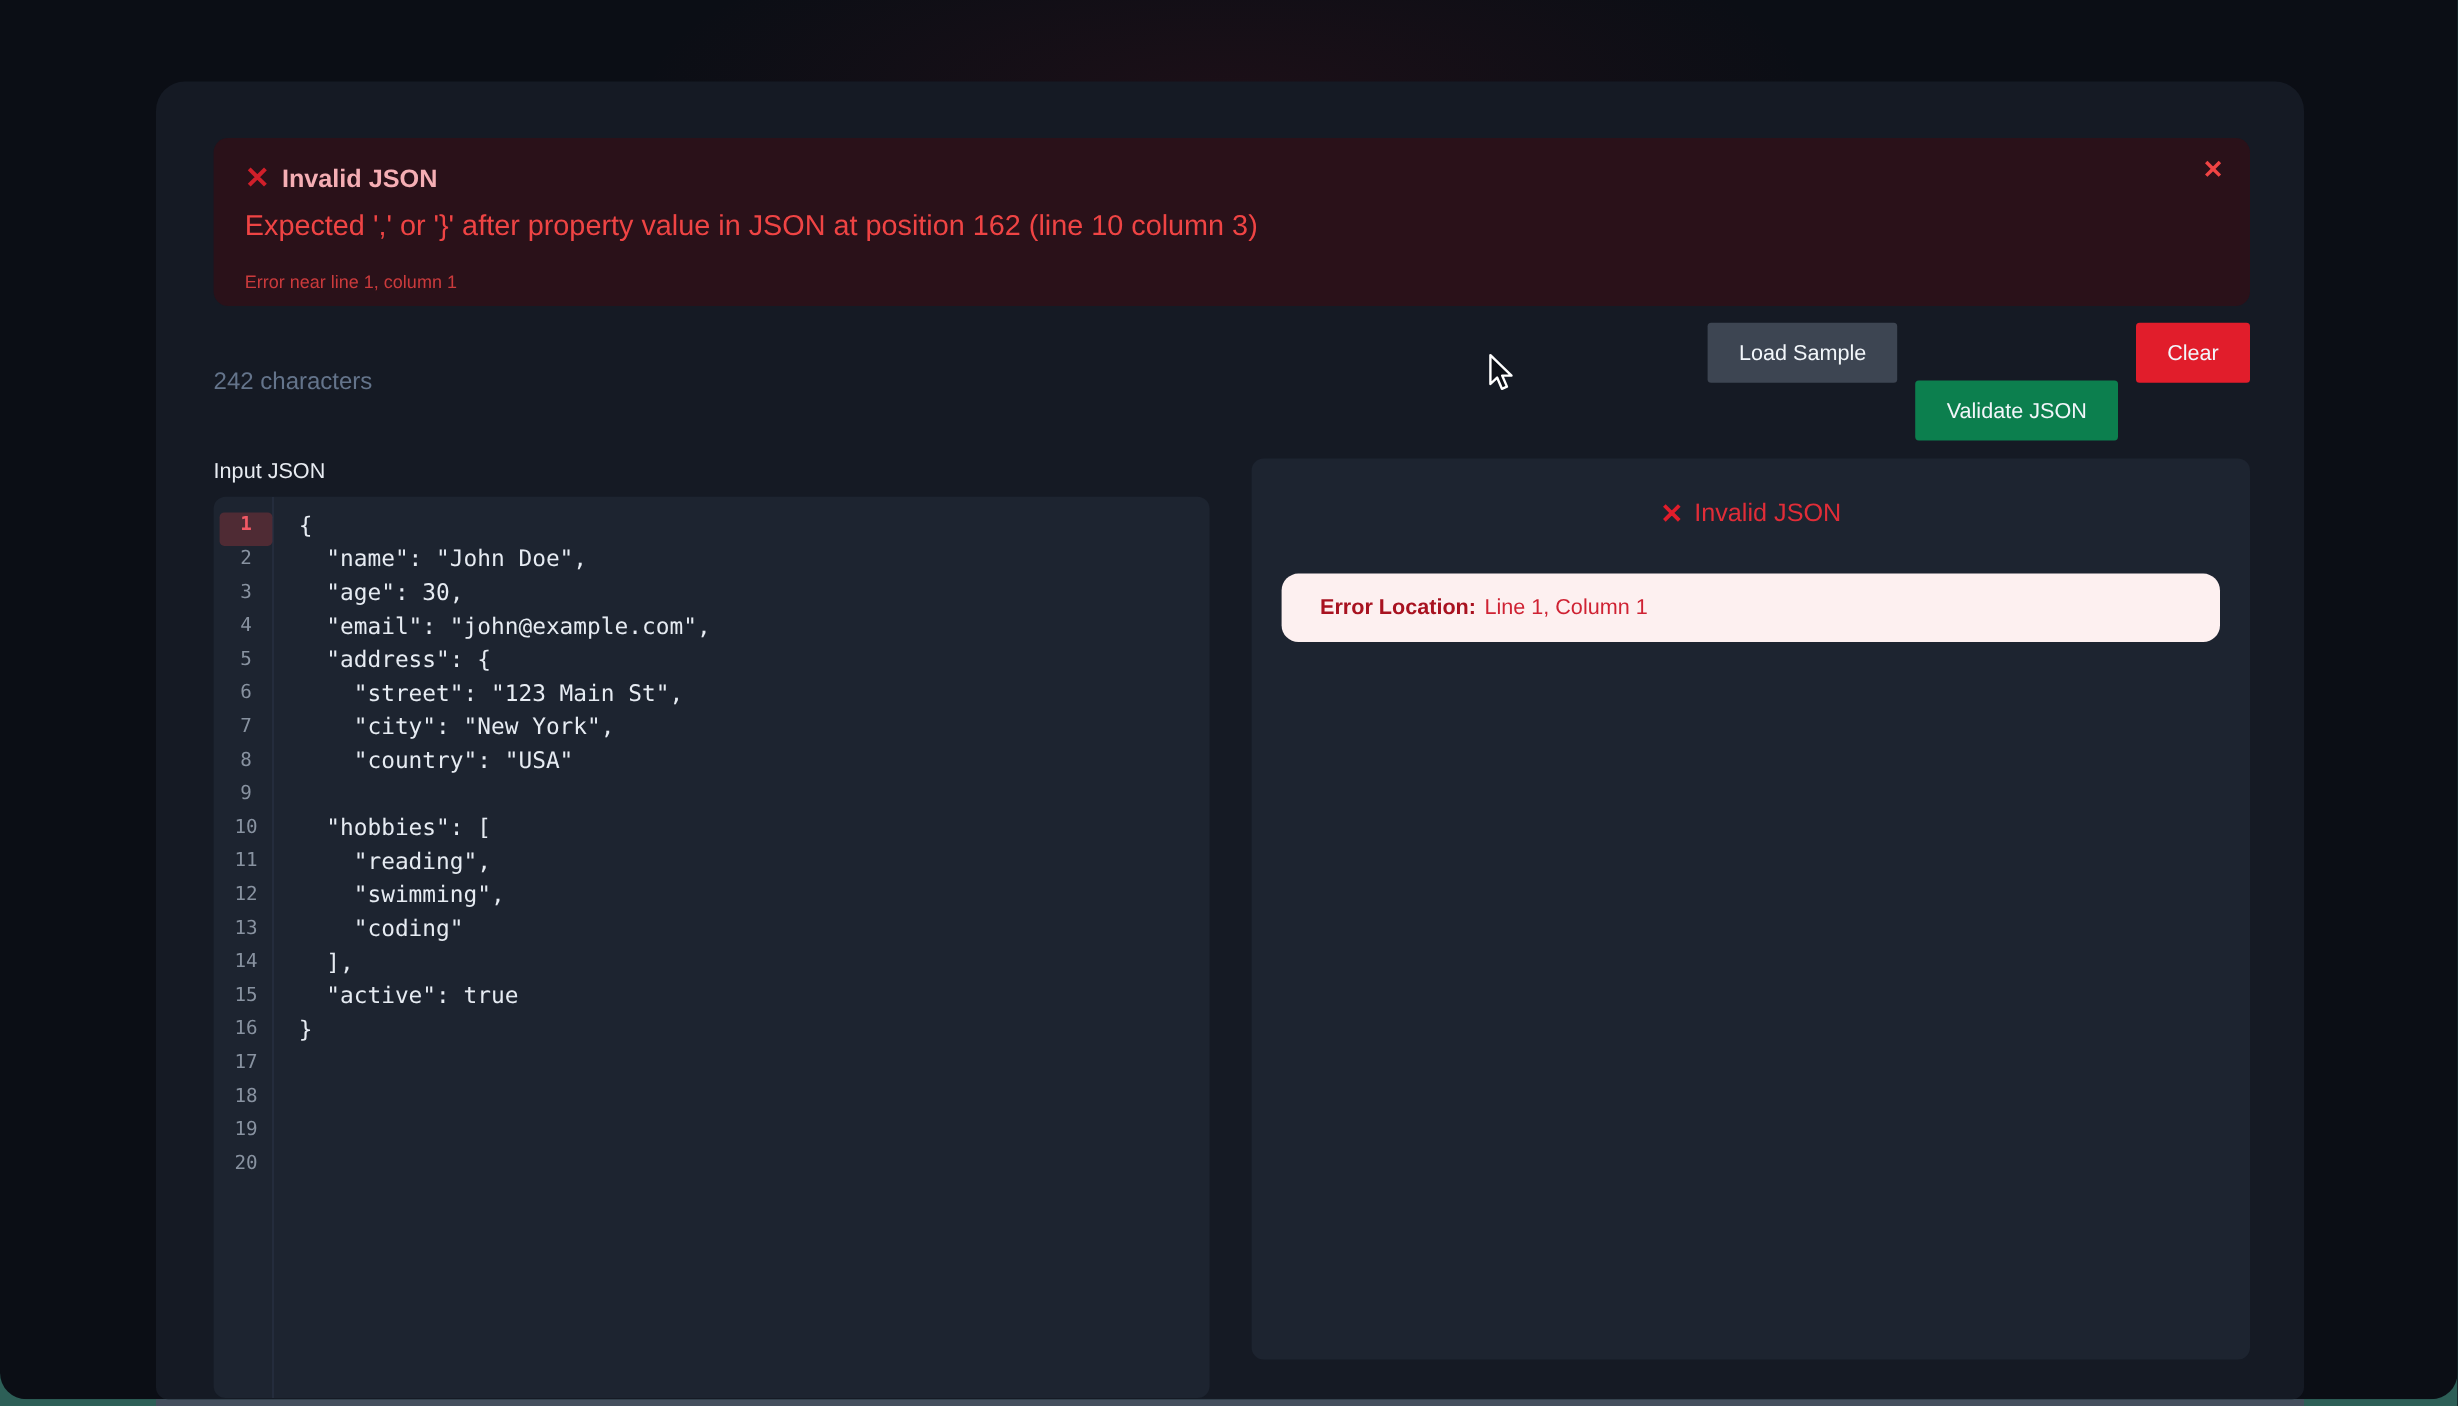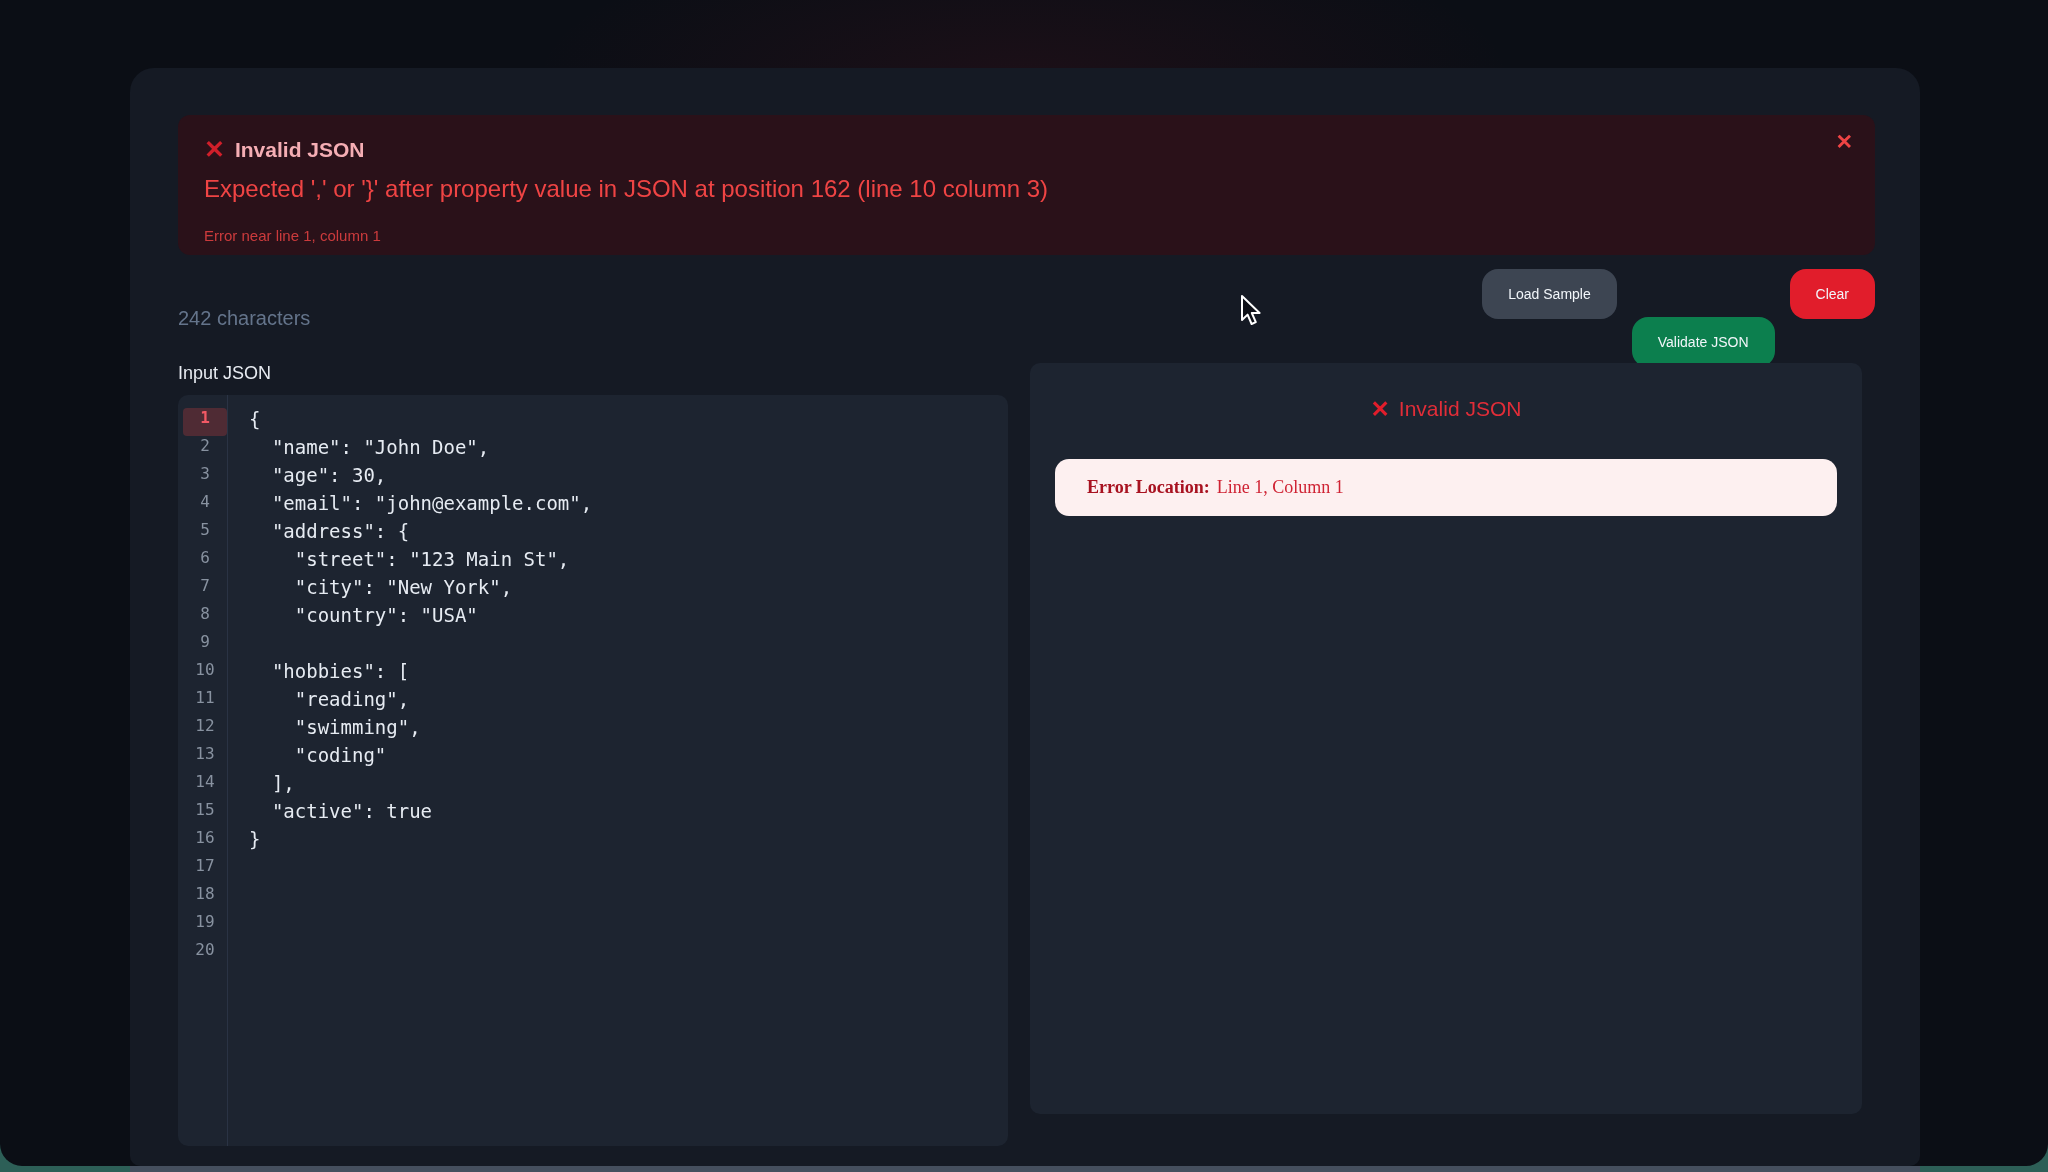--- a/index.html
+++ b/index.html
@@ -27,49 +27,49 @@
   .banner-title { color:var(--banner_title); font-size:21px; font-weight:600; }
   .banner-msg { margin-top:13px; color:var(--error_red); font-size:24px; }
   .banner-sub { margin-top:24px; color:var(--error_red); opacity:.82; font-size:15px; }
   .banner-close { position:absolute; top:16px; right:22px; background:none; border:none;
     color:var(--error_red); font-size:21px; font-weight:bold; cursor:pointer; line-height:1; }
 
   
   .controls { margin-top:38px; height:50px; display:flex; align-items:center; }
   .char-count { color:var(--muted); font-size:20px; }
   .btns { margin-left:auto; display:flex; gap:15px; }
-  .btn { height:50px; border:none; border-radius:16px; color:#f2f6fa; font-size:14px;
+  .btn { height:50px; border:none; border-radius:3px; color:#f2f6fa; font-size:18px;
     font-family:"Liberation Sans", sans-serif; padding:0 26px; cursor:pointer; }
   .btn-slate { background:var(--slate_btn); }
   .btn-green { background:var(--green);margin-top:48px; }
   .btn-red   { background:var(--bright_red); }
 
   
-  .columns { margin-top:20px; display:flex; gap:22px; }
+  .columns { margin-top:39px; display:flex; gap:35px;justify-content:flex-end; }
   .col-left { width:830px; }
   .col-right { width:832px; }
   .col-label { color:#e8ecf2; font-size:18px; height:22px; margin-bottom:10px; }
 
   .editor { height:751px; background:var(--panel_bg); border-radius:10px; display:flex;
     overflow:hidden; }
   .gutter { width:50px; border-right:1px solid #2a3344; padding-top:13px; flex:none; }
   .num { display:block; width:44px; margin-left:5px; height:28px; line-height:28px;
     text-align:center; border-radius:4px; color:var(--gutter);
     font:16px "DejaVu Sans Mono", monospace; }
   .num.err { background:rgba(239,68,68,0.24); color:#f25965; font-weight:bold; }
   .codecol { padding:13px 0 0 21px; }
   .cl { display:block; height:28px; line-height:28px; white-space:pre;
     font:19px "DejaVu Sans Mono", monospace; color:var(--code_text); }
 
   .result-panel { height:751px; background:var(--panel_bg); border-radius:10px; padding-top:34px; }
   .status-row { display:flex; justify-content:center; align-items:center; gap:9px; }
   .status-x { color:var(--bright_red); font-weight:bold; font-size:23px; line-height:1; }
   .status-text { color:#e12d38; font-size:21px; }
   .error-loc { margin:38px 25px 0 25px; height:57px; background:var(--pink_box_bg);
-    border-radius:14px; display:flex; align-items:center; padding-left:32px; font-size:18px;font-family:Liberation Serif, serif; }
+    border-radius:14px; display:flex; align-items:center; padding-left:32px; font-size:18px; }
   .loc-label { color:var(--pink_label); font-weight:bold; }
   .loc-value { color:var(--pink_value); margin-left:7px; }
 
   
   .cursor { position:absolute; left:1239px; top:294px; width:26px; height:34px; }
 </style>
 </head>
 <body>
 
 <div class="stage">

